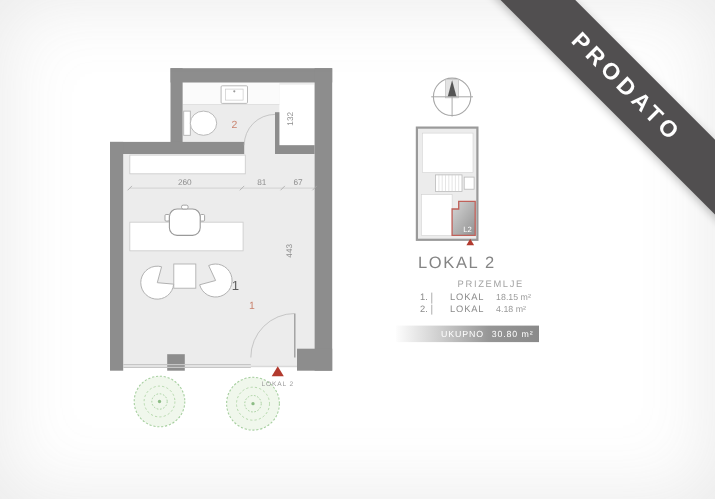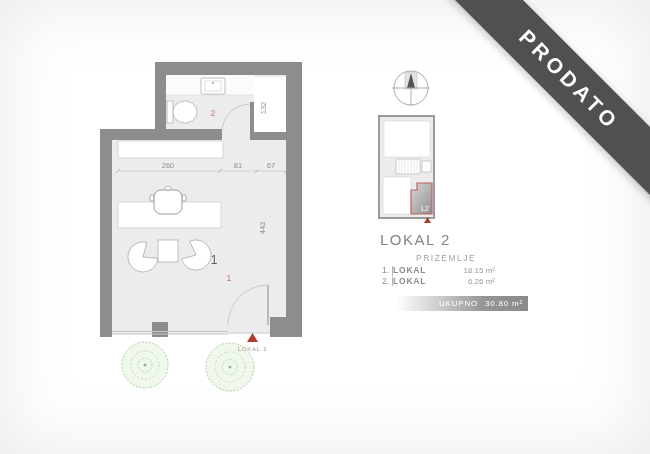--- a/index.html
+++ b/index.html
@@ -26,24 +26,24 @@
     position:absolute;left:380px;top:231px;
     font-size:15px;letter-spacing:1.5px;color:#858585;font-weight:500;
   }
   .info-floor{
     position:absolute;left:380px;top:253px;
     font-size:8.5px;letter-spacing:1.5px;color:#a3a3a3;padding-left:36px;
   }
   .room-rows{position:absolute;left:379px;top:266px;width:116px;}
   .room-row{display:flex;align-items:baseline;font-size:8.5px;color:#8c8c8c;line-height:9.5px;margin-bottom:1px;}
   .room-num{width:10px;text-align:right;padding-right:3px;}
-  .room-name{flex:1;padding-left:0;border-left:1px solid #b5b5b5;letter-spacing:0.8px;font-weight:bold;}
-  .room-area{width:44px;text-align:right;font-size:8px;color:#9b9b9b;}
+  .room-name{flex:1;padding-left:16px;border-left:1px solid #b5b5b5;letter-spacing:0.8px;}
+  .room-area{width:44px;font-size:8px;color:#9b9b9b;}
   .total-bar{
-    position:absolute;left:398px;top:296px;width:130px;height:15px;
+    position:absolute;left:360px;top:296px;width:130px;height:15px;
     background:linear-gradient(to right,#fdfdfd 0%,#cfcfcf 30%,#969696 65%,#8a8a8a 100%);
     display:flex;align-items:center;justify-content:flex-end;
     color:#fff;font-size:8px;letter-spacing:0.8px;padding-right:5px;box-sizing:border-box;gap:7px;
   }
   text{font-family:"Liberation Sans",sans-serif;}
 </style>
 </head>
 <body>
 
 <div class="canvas">
@@ -181,21 +181,21 @@
 
   <div class="room-rows">
     <div class="room-row">
       <span class="room-num">1.</span>
       <span class="room-name">LOKAL</span>
       <span class="room-area">18.15 m²</span>
     </div>
     <div class="room-row">
       <span class="room-num">2.</span>
       <span class="room-name">LOKAL</span>
-      <span class="room-area">6.26 m²</span>
+      <span class="room-area">4.18 m²</span>
     </div>
   </div>
 
   <div class="total-bar">
     <span>UKUPNO</span>
     <span>30.80 m²</span>
   </div>
 
 </div>
 

